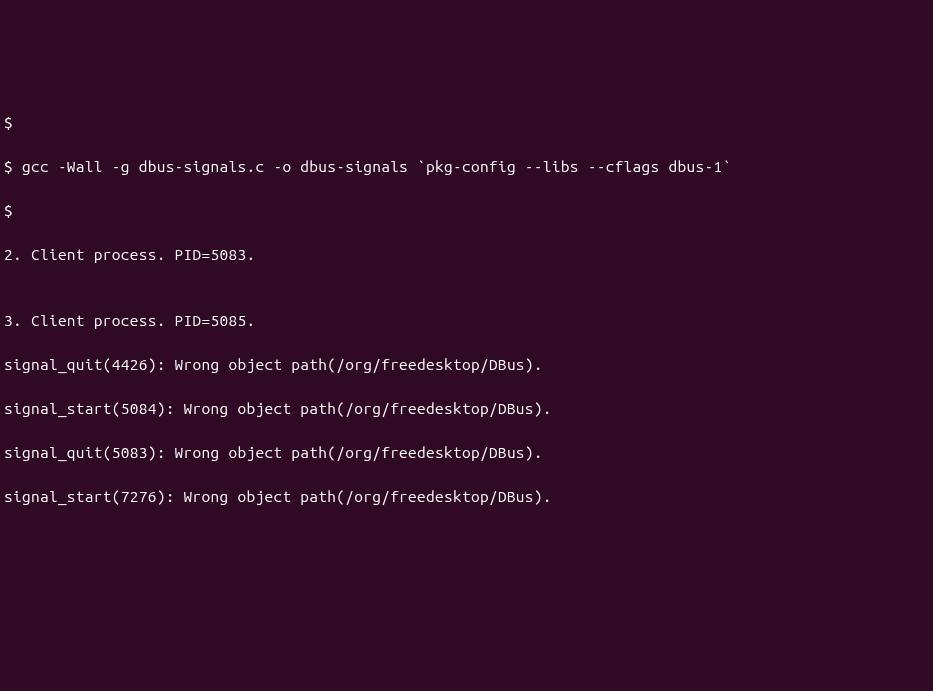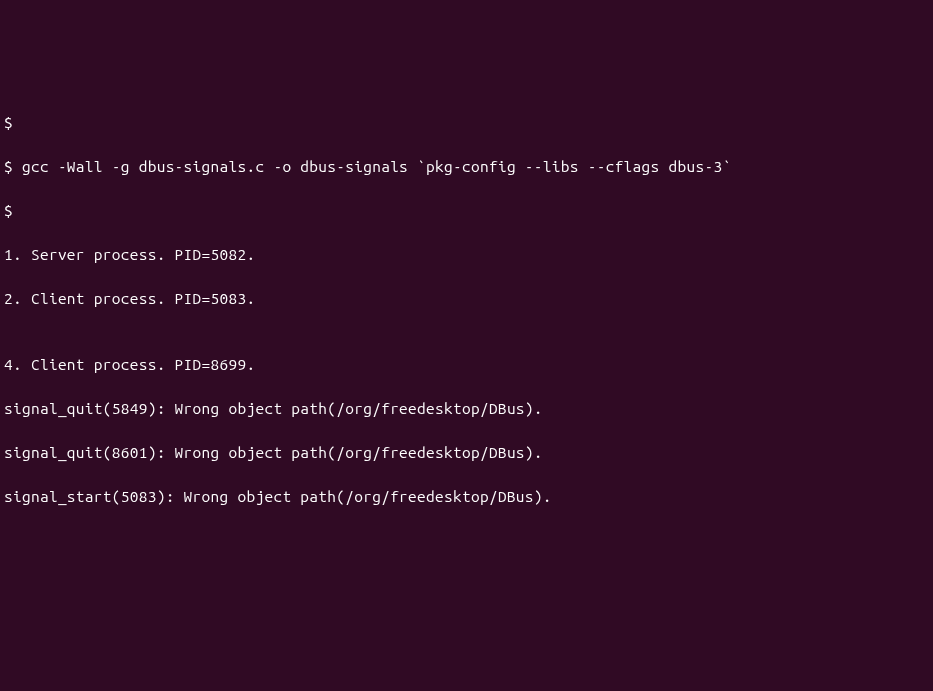--- a/index.html
+++ b/index.html
@@ -28,29 +28,29 @@
       white-space: pre;
     }
   </style>
 </head>
 <body>
 
 
 
 <div class="terminal">
 <div class="line">$</div>
-<div class="line">$ gcc -Wall -g dbus-signals.c -o dbus-signals `pkg-config --libs --cflags dbus-3`</div>
+<div class="line">$ gcc -Wall -g dbus-signals.c -o dbus-signals `pkg-config --libs --cflags dbus-1`</div>
 <div class="line">$</div>
-<div class="line">1. Server process. PID=5082.</div>
 <div class="line">2. Client process. PID=5083.</div>
 <div class="line"></div>
-<div class="line">4. Client process. PID=8699.</div>
-<div class="line">signal_quit(5849): Wrong object path(/org/freedesktop/DBus).</div>
-<div class="line">signal_quit(8601): Wrong object path(/org/freedesktop/DBus).</div>
-<div class="line">signal_start(5083): Wrong object path(/org/freedesktop/DBus).</div>
+<div class="line">3. Client process. PID=5085.</div>
+<div class="line">signal_quit(4426): Wrong object path(/org/freedesktop/DBus).</div>
+<div class="line">signal_start(5084): Wrong object path(/org/freedesktop/DBus).</div>
+<div class="line">signal_quit(5083): Wrong object path(/org/freedesktop/DBus).</div>
+<div class="line">signal_start(7276): Wrong object path(/org/freedesktop/DBus).</div>
 
 
 
 
 
 
 
 
 
 

